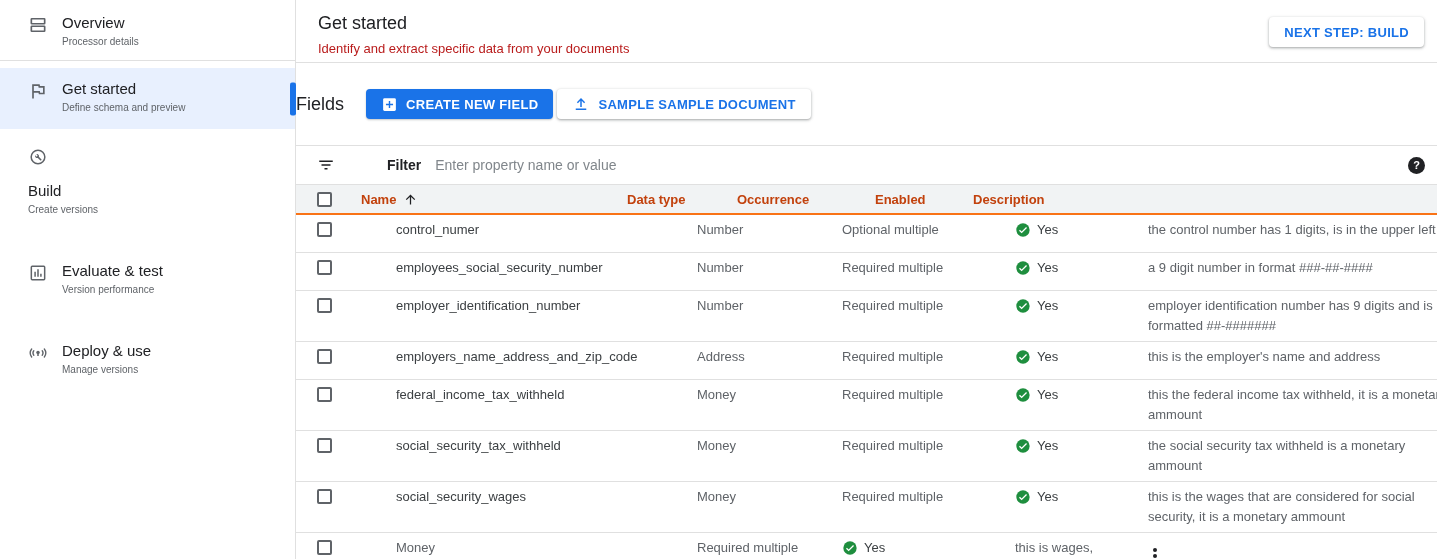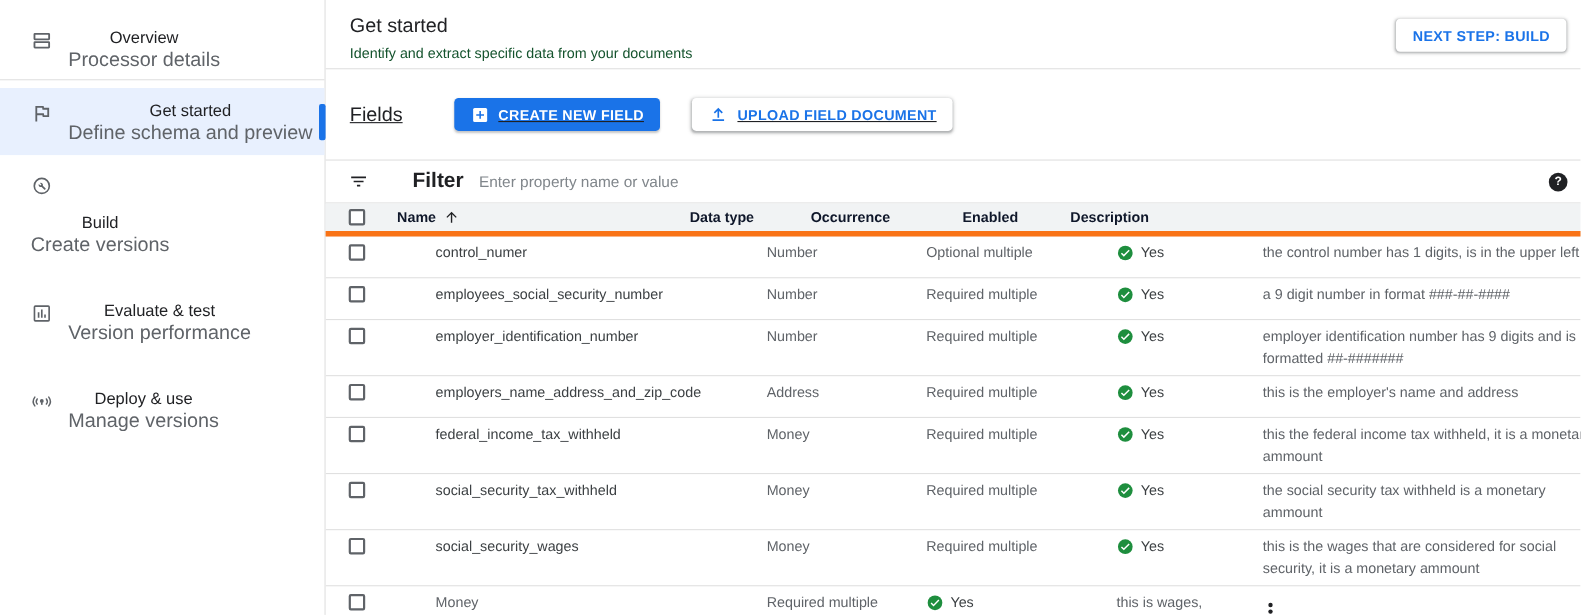--- a/index.html
+++ b/index.html
@@ -6,96 +6,95 @@
   html,body { width:1437px; height:559px; }
   body {
     font-family:"Liberation Sans", sans-serif;
     background:#fff; color:#202124; overflow:hidden;
     display:flex;
   }
   
   .sidebar {
     width:296px; min-width:296px; height:100%;
     border-right:1px solid #e0e0e0; background:#fff;
-    padding-top:20px;
-    text-align:center;
+    padding-top:8px;
   }
   .nav-item {
     display:flex; align-items:flex-start; gap:14px;
     padding:5px 0 5px 28px; position:relative; cursor:pointer;
   }
   .nav-item .nav-icon { width:20px; height:20px; margin-top:2px; flex:none; }
   .nav-title { font-size:15px; color:#202124; line-height:19px; }
-  .nav-sub { font-size:18px; color:#5f6368; line-height:18px; margin-top:1px; }
+  .nav-sub { font-size:10px; color:#5f6368; line-height:18px; margin-top:1px; }
   .side-divider { border-bottom:1px solid #e0e0e0; margin-top:4px; }
   .nav-item.selected {
     background:#e8f0fe; margin-top:7px; padding-top:11px; padding-bottom:12px;
   }
   .nav-item.selected .sel-bar {
     position:absolute; right:-1px; top:50%; transform:translateY(-50%);
     width:6px; height:33px; background:#1a73e8; border-radius:2px;
   }
   .nav-item.n3 { margin-top:10px; padding-top:6px; padding-bottom:6px;flex-direction:column; }
   .nav-item.n4, .nav-item.n5 { margin-top:30px; padding-top:6px; padding-bottom:6px; }
 
   
   .main { flex:1; display:flex; flex-direction:column; min-width:0; }
   .main-header {
     height:63px; border-bottom:1px solid #e0e0e0;
     display:flex; justify-content:space-between; align-items:flex-start;
     padding:13px 13px 0 22px;
   }
   .page-title { font-size:18px; font-weight:400; color:#202124; }
-  .page-subtitle { font-size:13px; color:#14532d; margin-top:7px; }
+  .page-subtitle { font-size:13px; color:#b91c1c; margin-top:7px; }
   .btn {
     display:inline-flex; align-items:center; gap:8px;
     height:30px; padding:0 15px; border:none; border-radius:4px;
     font-family:"Liberation Sans", sans-serif;
     font-size:13px; font-weight:bold; letter-spacing:.3px; cursor:pointer;
     white-space:nowrap;
   }
   .btn-raised-white {
     background:#fff; color:#1a73e8;
     box-shadow:0 1px 2px rgba(60,64,67,.3), 0 1px 3px 1px rgba(60,64,67,.15);
   }
   .btn-primary {
     background:#1a73e8; color:#fff;
     box-shadow:0 1px 2px rgba(60,64,67,.3);
   }
   
   .fields-bar {
     height:82px; display:flex; align-items:center;
-    padding-left:22px; gap:29px;text-decoration:underline;
+    gap:4px;
   }
   .fields-title { font-size:18px; color:#202124; margin-right:18px; }
   
   .filter-bar {
     height:40px; border-top:1px solid #e0e0e0; border-bottom:1px solid #e0e0e0;
     display:flex; align-items:center; padding:0 12px 0 21px;
   }
-  .filter-label { font-size:19px; font-weight:bold; color:#202124; margin-left:8px;padding-left:32px; }
+  .filter-label { font-size:14px; font-weight:bold; color:#202124; margin-left:20px;padding-left:32px; }
   .filter-input {
     flex:1; border:none; outline:none; margin-left:14px;
     font-family:"Liberation Sans", sans-serif; font-size:14px; color:#be185d;
   }
   .filter-input::placeholder { color:#80868b; }
   .help-btn {
     width:17px; height:17px; border-radius:50%; background:#202124;
     color:#fff; display:flex; align-items:center; justify-content:center;
     font-size:11px; font-weight:bold; cursor:pointer; flex:none;
   }
   .help-btn::after { content:"?"; }
   
   .grid-cols {
     display:grid;
     grid-template-columns:65px 266px 110px 138px 98px 390px 1fr;
   }
   .thead {
-    height:30px; background:#f1f3f4; border-bottom:5px solid #f97316;
-    align-items:center; font-size:13px; font-weight:bold; color:#0f172a;
+    height:30px; background:#f1f3f4; border-bottom:2px solid #f97316;
+    align-items:center; font-size:13px; font-weight:bold; color:#c2410c;
   }
   .thead .hc-name { display:flex; align-items:center; gap:7px; cursor:pointer; }
   .c-check { padding-left:21px; }
   .checkbox {
     display:block; width:15px; height:15px;
     border:2px solid #5f6368; border-radius:2px; background:#fff; cursor:pointer;
   }
   .trow {
     border-bottom:1px solid #e0e0e0; padding:5px 0; align-items:start;
     font-size:13px; line-height:20px;gap:35px;
@@ -221,21 +220,21 @@
           </svg>
       </span>
       <span>CREATE NEW FIELD</span>
     </button>
     <button class="btn btn-raised-white">
       <span style="display:inline-flex;">
         <svg viewBox="0 0 24 24" width="18" height="18" fill="#1a73e8">
             <path d="M5 20h14v-2H5v2zm7-16l-5.5 5.5 1.4 1.4L11 7.8V16h2V7.8l3.1 3.1 1.4-1.4L12 4z"></path>
           </svg>
       </span>
-      <span>UPLOAD FIELD DOCUMENT</span>
+      <span>SAMPLE SAMPLE DOCUMENT</span>
     </button>
   </div>
 
   <div class="filter-bar">
     <span style="display:inline-flex;">
       <svg viewBox="0 0 24 24" width="18" height="18" fill="#202124">
           <path d="M10 18h4v-2h-4v2zM3 6v2h18V6H3zm3 7h12v-2H6v2z"></path>
         </svg>
     </span>
     <span class="filter-label">Filter</span>

